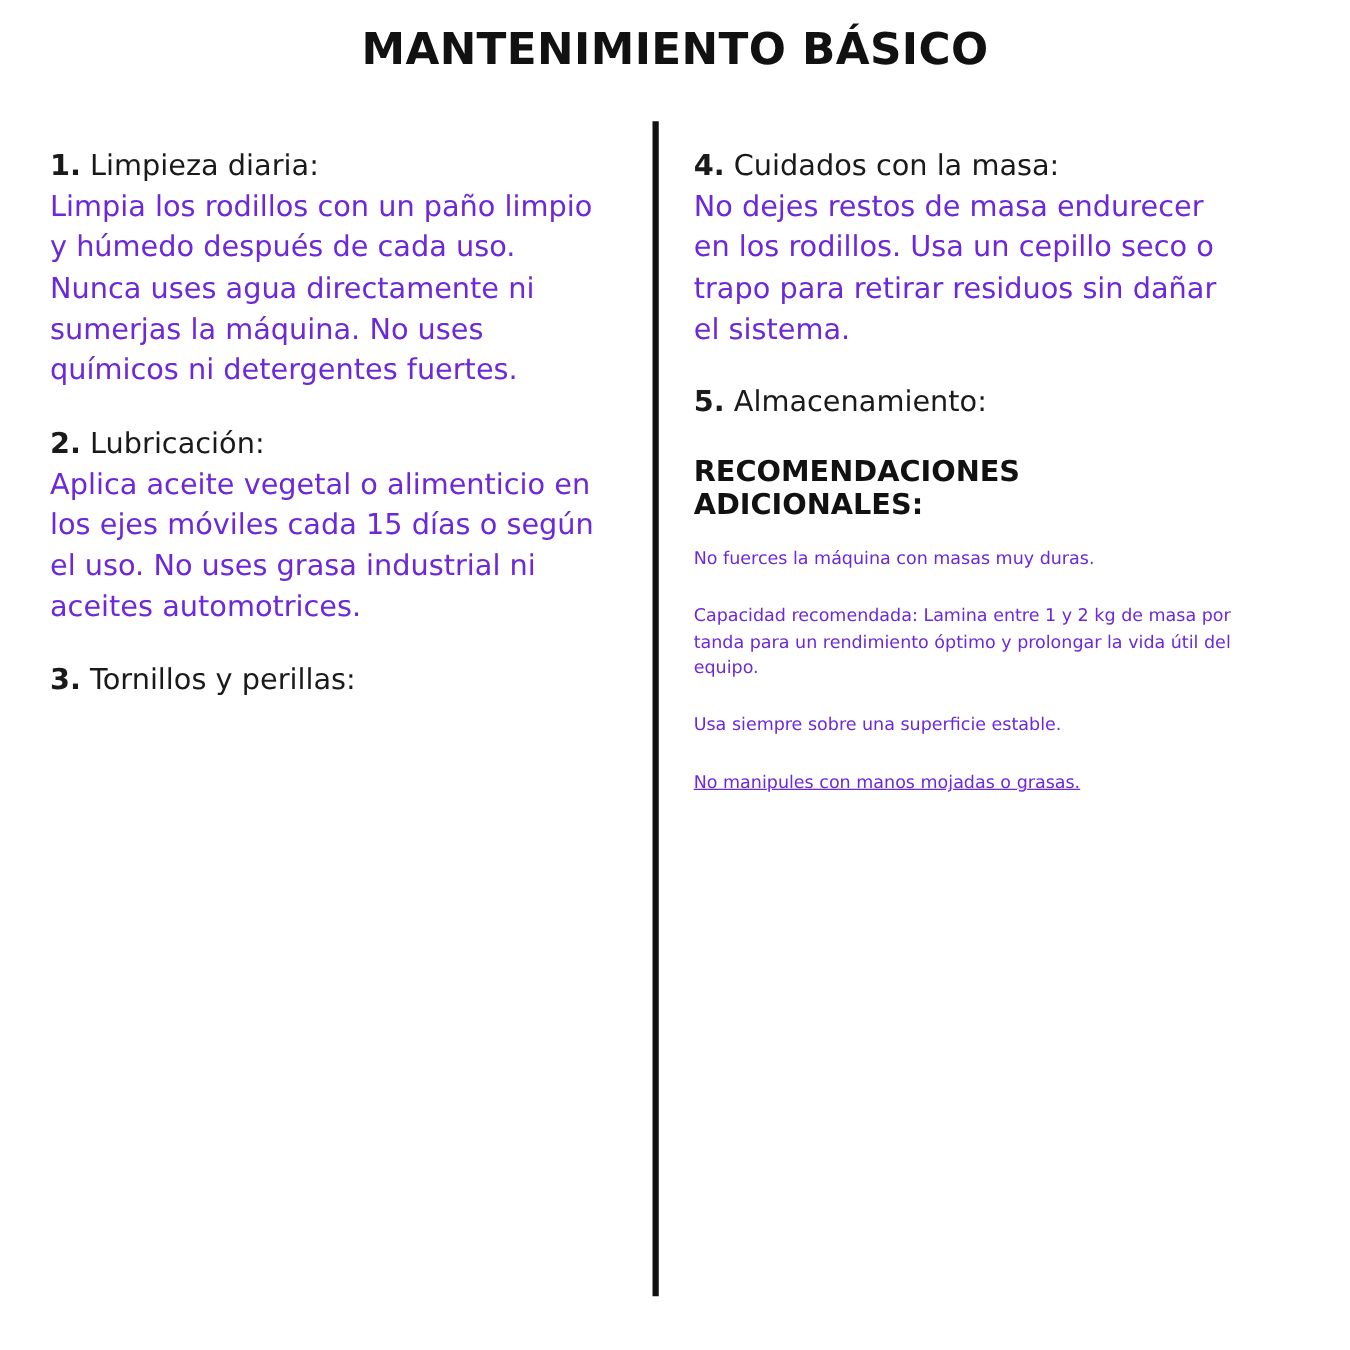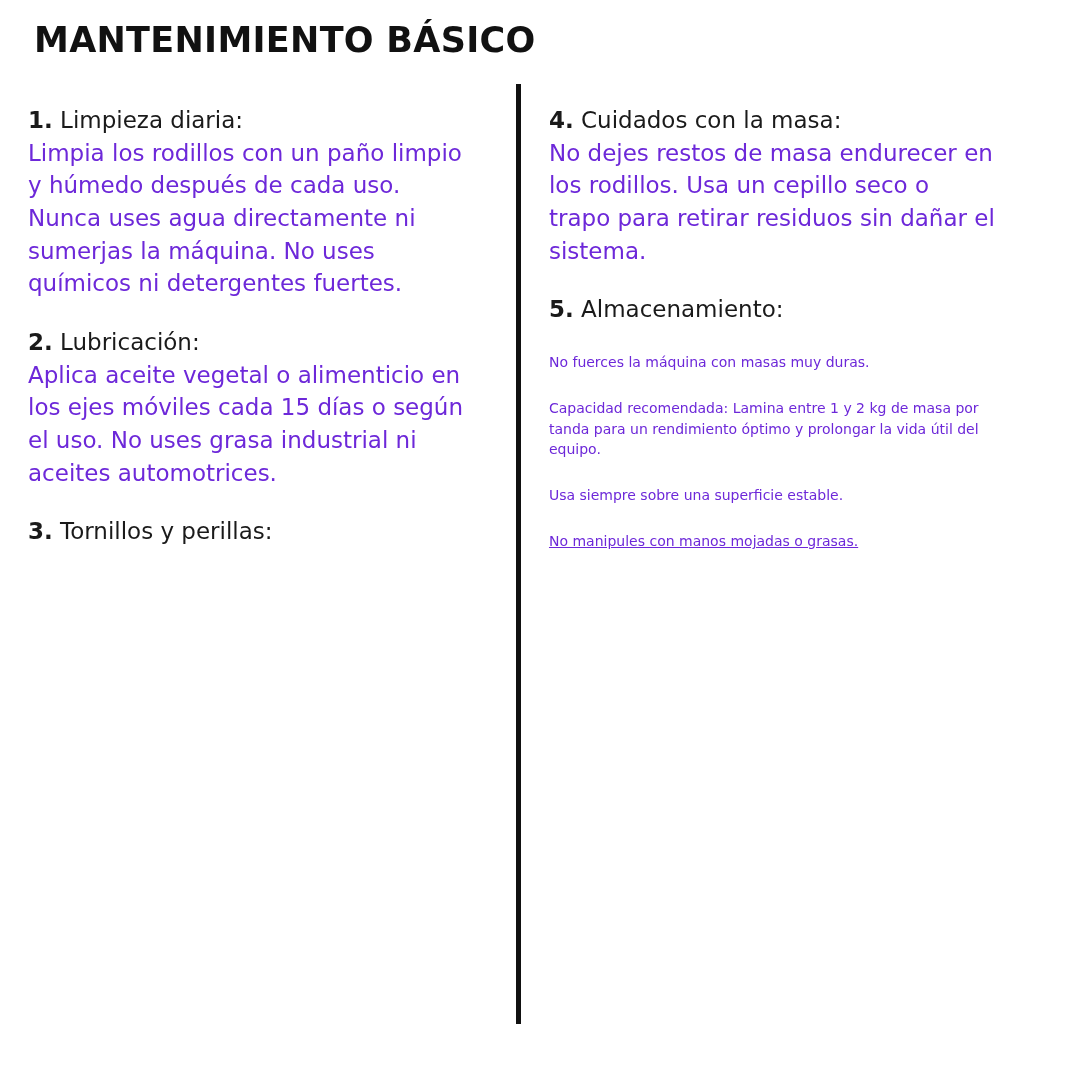--- a/index.html
+++ b/index.html
@@ -15,35 +15,36 @@
     color: #1a1a1a;
   }
   .page {
     position: relative;
     width: 1080px;
     height: 1080px;
     background: #ffffff;
     overflow: hidden;
   }
   .title {
+    text-align: center;
     font-size: 35px;
     font-weight: bold;
     letter-spacing: 0.3px;
     color: #111111;
     padding-top: 20px;
     margin: 0;
-    padding-left: 34px;
   }
   .columns {
     position: absolute;
-    top: 84px;
+    top: 97px;
     left: 0;
     width: 1016px;
     height: 984px;
     display: flex;
+    padding-left: 12px;
   }
   .col-left {
     width: 548px;
     padding: 20px 40px 0 28px;
   }
   .divider {
     width: 5px;
     background: #111111;
     height: 940px;
     flex: 0 0 5px;
@@ -134,20 +135,21 @@
       </div>
 
       <div class="block">
         <div class="item-head">
           <span class="num">5.</span>
           <span>Almacenamiento:</span>
         </div>
       </div>
 
       <div class="rec-wrap">
+        <div class="sub-title">RECOMENDACIONES ADICIONALES:</div>
         <div class="note">No fuerces la máquina con masas muy duras.</div>
         <div class="note">Capacidad recomendada: Lamina entre 1 y 2 kg de masa por tanda para un rendimiento óptimo y prolongar la vida útil del equipo.</div>
         <div class="note">Usa siempre sobre una superficie estable.</div>
         <div class="note">No manipules con manos mojadas o grasas.</div>
       </div>
 
     </div>
 
   </div>
 

